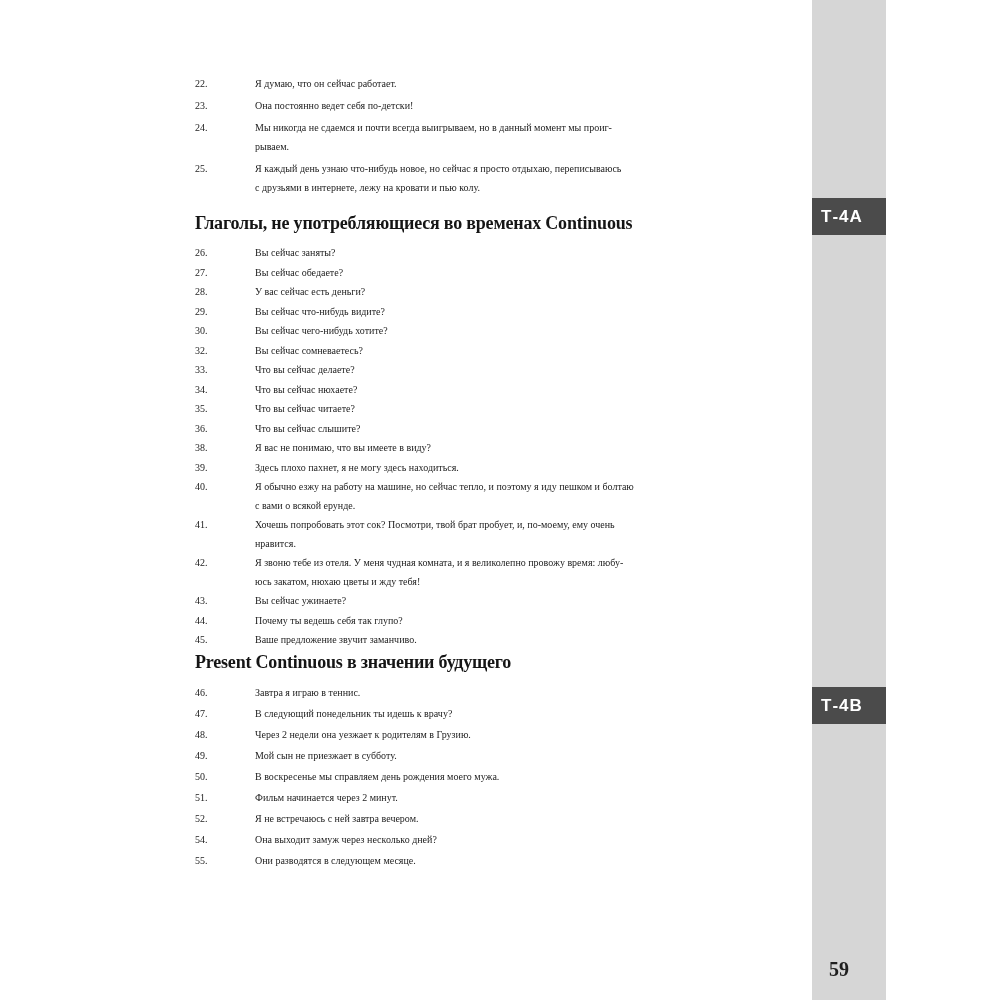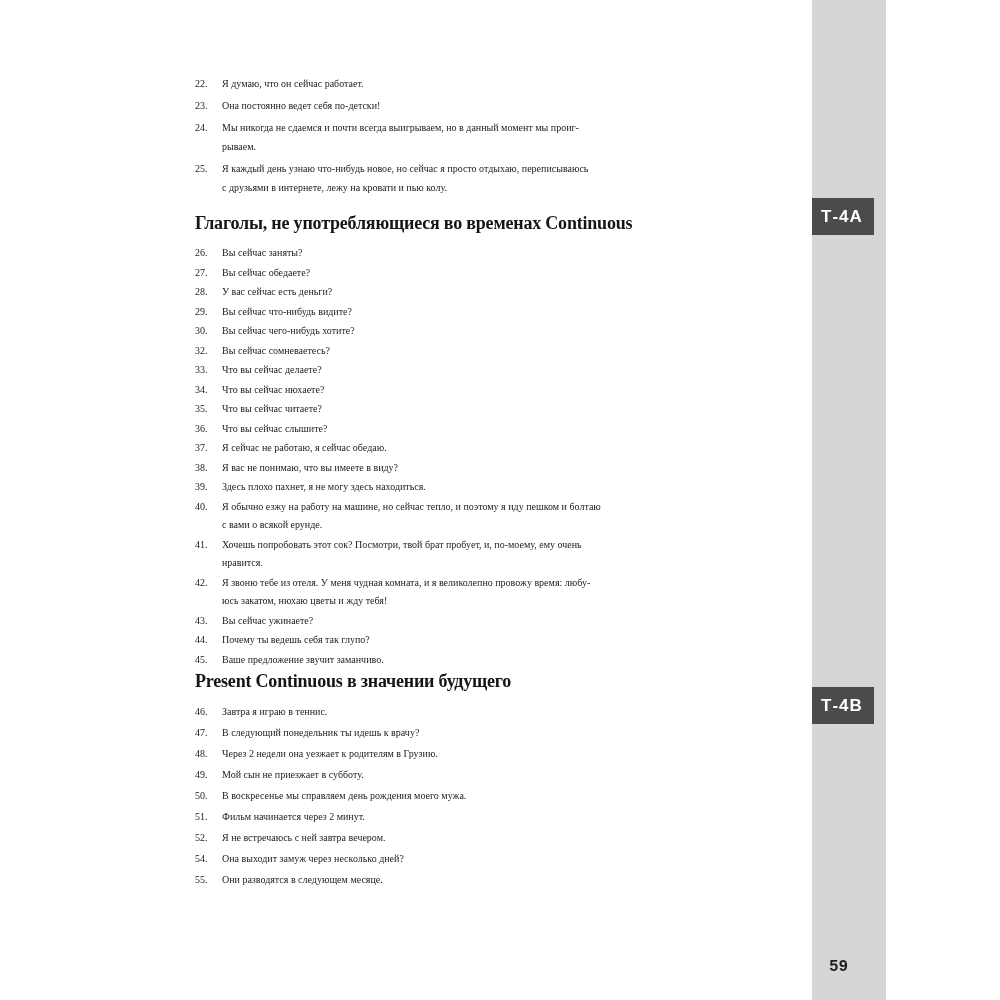--- a/index.html
+++ b/index.html
@@ -21,43 +21,43 @@
     left: 812px;
     top: 0;
     width: 74px;
     height: 1000px;
     background: #d6d6d6;
   }
   
   .side-tab {
     position: absolute;
     left: 812px;
-    width: 62px;
+    width: 74px;
     height: 37px;
     background: #4b4b4b;
     color: #ffffff;
     font-family: "Liberation Sans", sans-serif;
     font-weight: bold;
     font-size: 17px;
     letter-spacing: 1px;
     display: flex;
     align-items: center;
     box-sizing: border-box;
     padding-left: 9px;
   }
   .side-tab.tab-a { top: 198px; }
   .side-tab.tab-b { top: 687px; }
 
   .page-number {
     position: absolute;
     left: 829px;
     top: 958px;
-    font-family: Liberation Mono, monospace;
+    font-family: Liberation Serif, serif;
     font-weight: bold;
-    font-size: 16px;
+    font-size: 20px;
     color: #1f1f1f;
   }
 
   
   .content {
     position: absolute;
     left: 195px;
     top: 74px;
     width: 625px;
   }
@@ -75,21 +75,21 @@
   .item {
     position: relative;
     padding-left: 27px;
     font-size: 10px;
   }
   .item .num {
     position: absolute;
     left: 0;
     top: 0;
   }
-  .item .text { white-space: pre; display: block; }
+  .item .text { white-space: pre; display: block; margin-left: 33px; }
 
   .list-intro .item { line-height: 19px; margin-bottom: 3px; }
   .list-a     .item { line-height: 18.5px; margin-bottom: 1px; }
   .list-b     .item { line-height: 19px; margin-bottom: 2px; }
 </style>
 </head>
 <body>
 
 <div class="side-strip"></div>
 
@@ -162,24 +162,20 @@
       </div>
       <div class="item">
         <span class="num">35.</span>
         <span class="text">Что вы сейчас читаете?</span>
       </div>
       <div class="item">
         <span class="num">36.</span>
         <span class="text">Что вы сейчас слышите?</span>
       </div>
       <div class="item">
-        <span class="num">37.</span>
-        <span class="text">Я сейчас не работаю, я сейчас обедаю.</span>
-      </div>
-      <div class="item">
         <span class="num">38.</span>
         <span class="text">Я вас не понимаю, что вы имеете в виду?</span>
       </div>
       <div class="item">
         <span class="num">39.</span>
         <span class="text">Здесь плохо пахнет, я не могу здесь находиться.</span>
       </div>
       <div class="item">
         <span class="num">40.</span>
         <span class="text">Я обычно езжу на работу на машине, но сейчас тепло, и поэтому я иду пешком и болтаю

